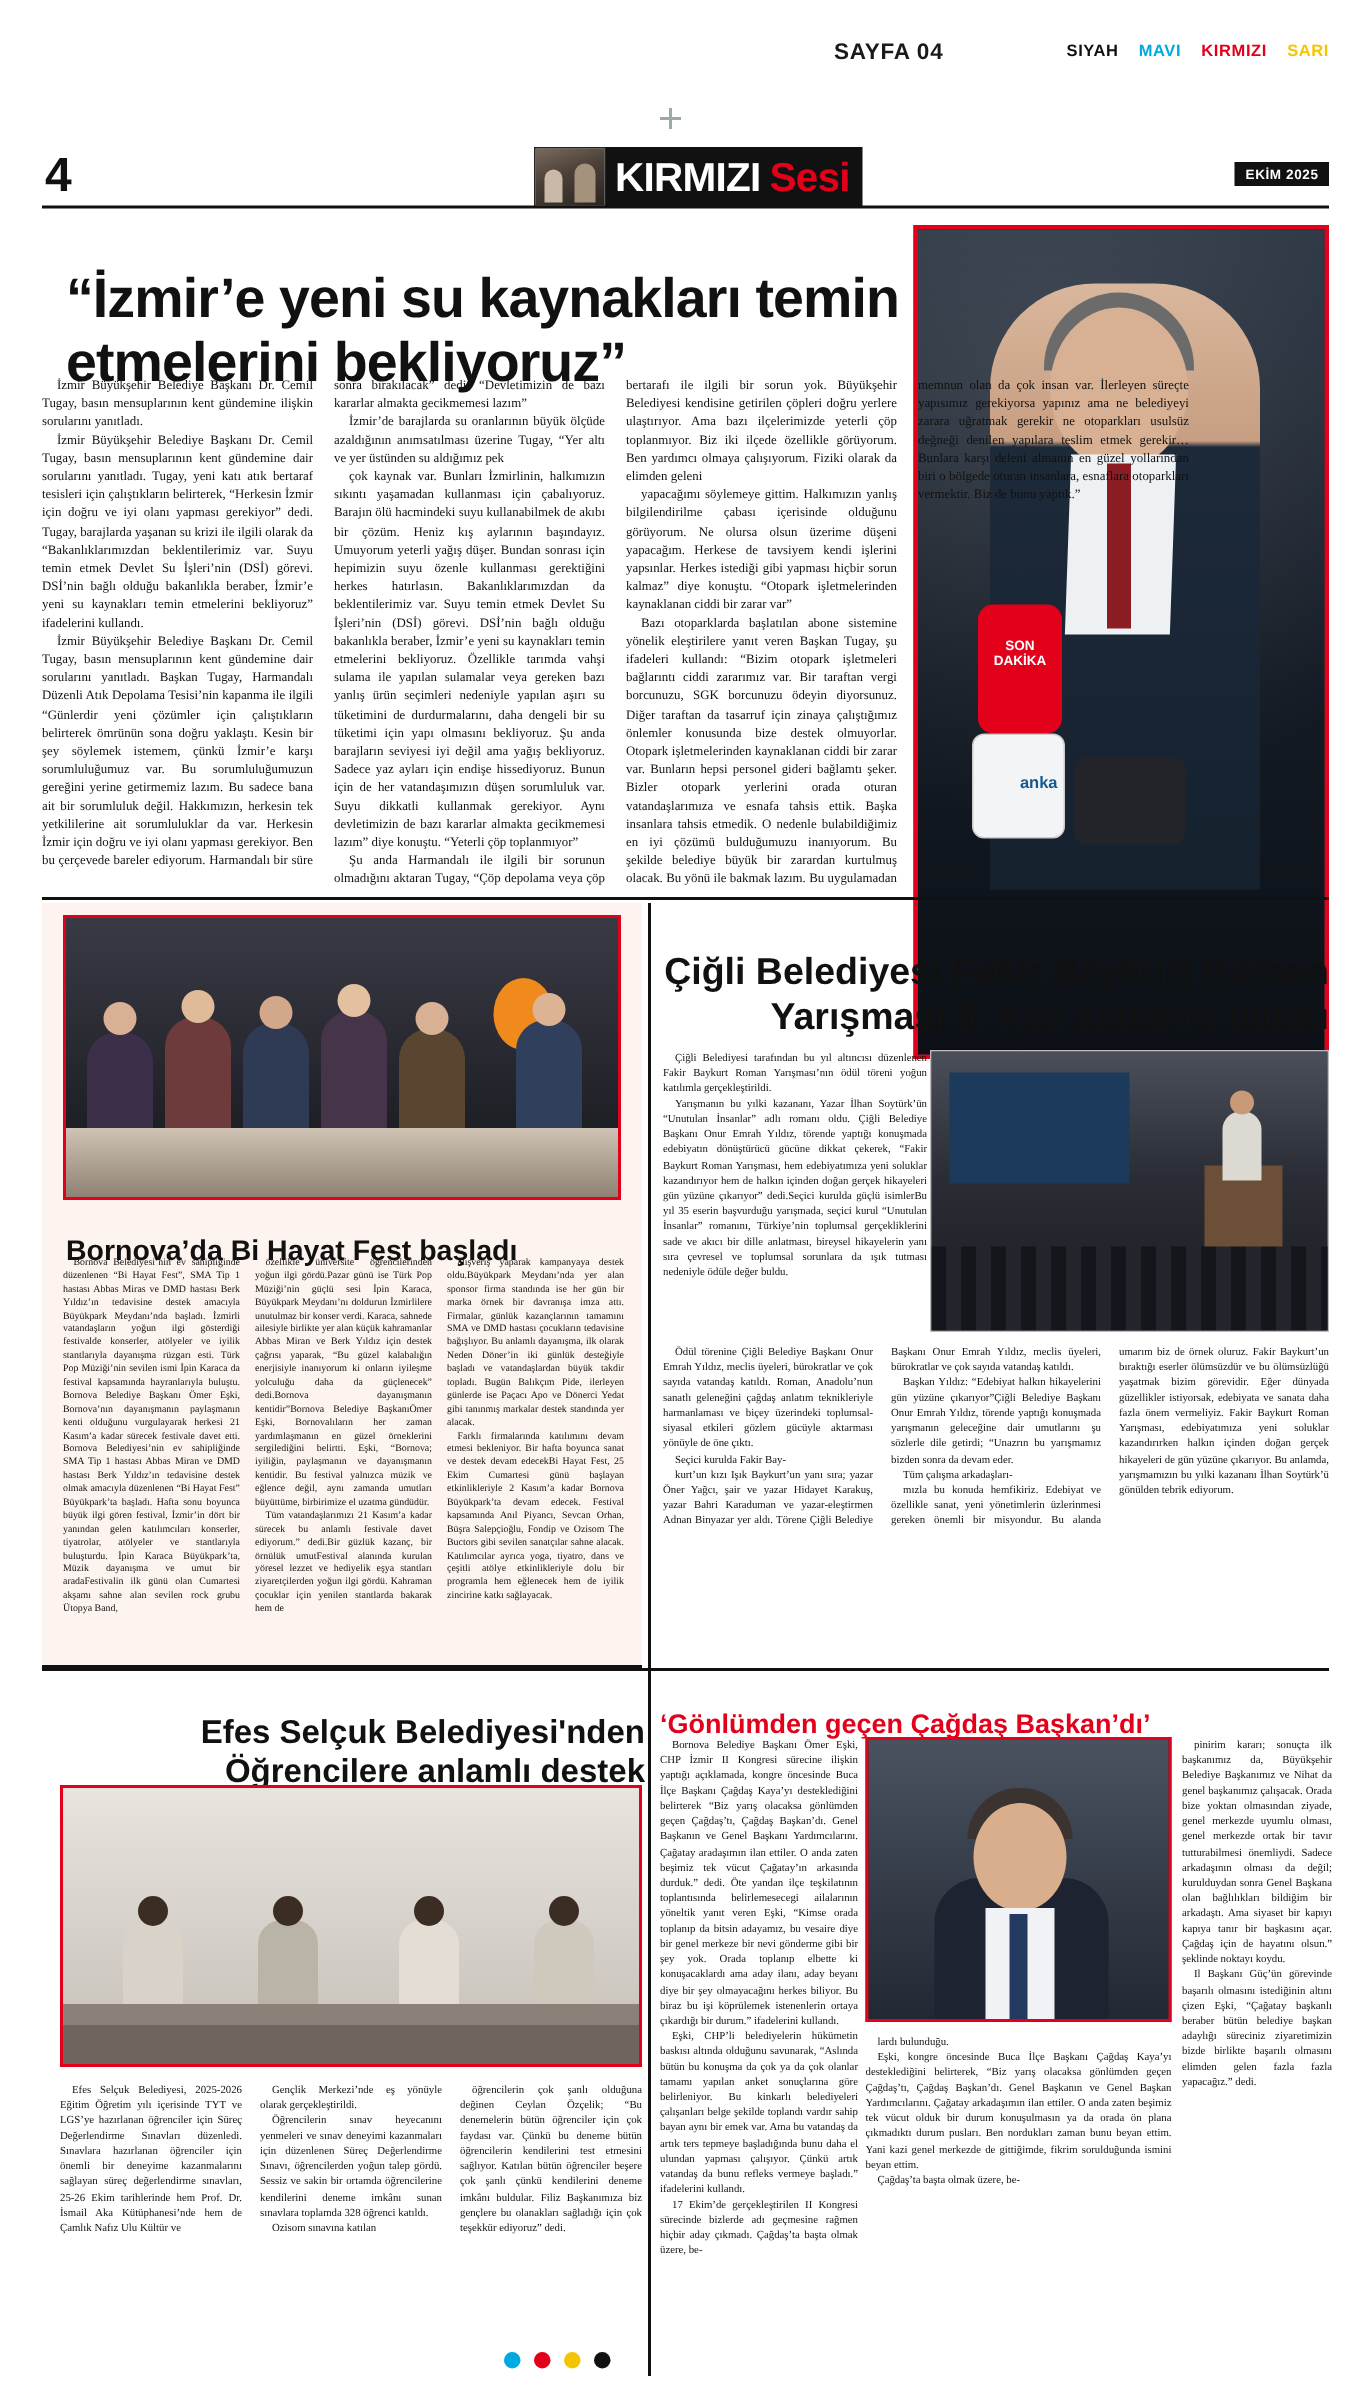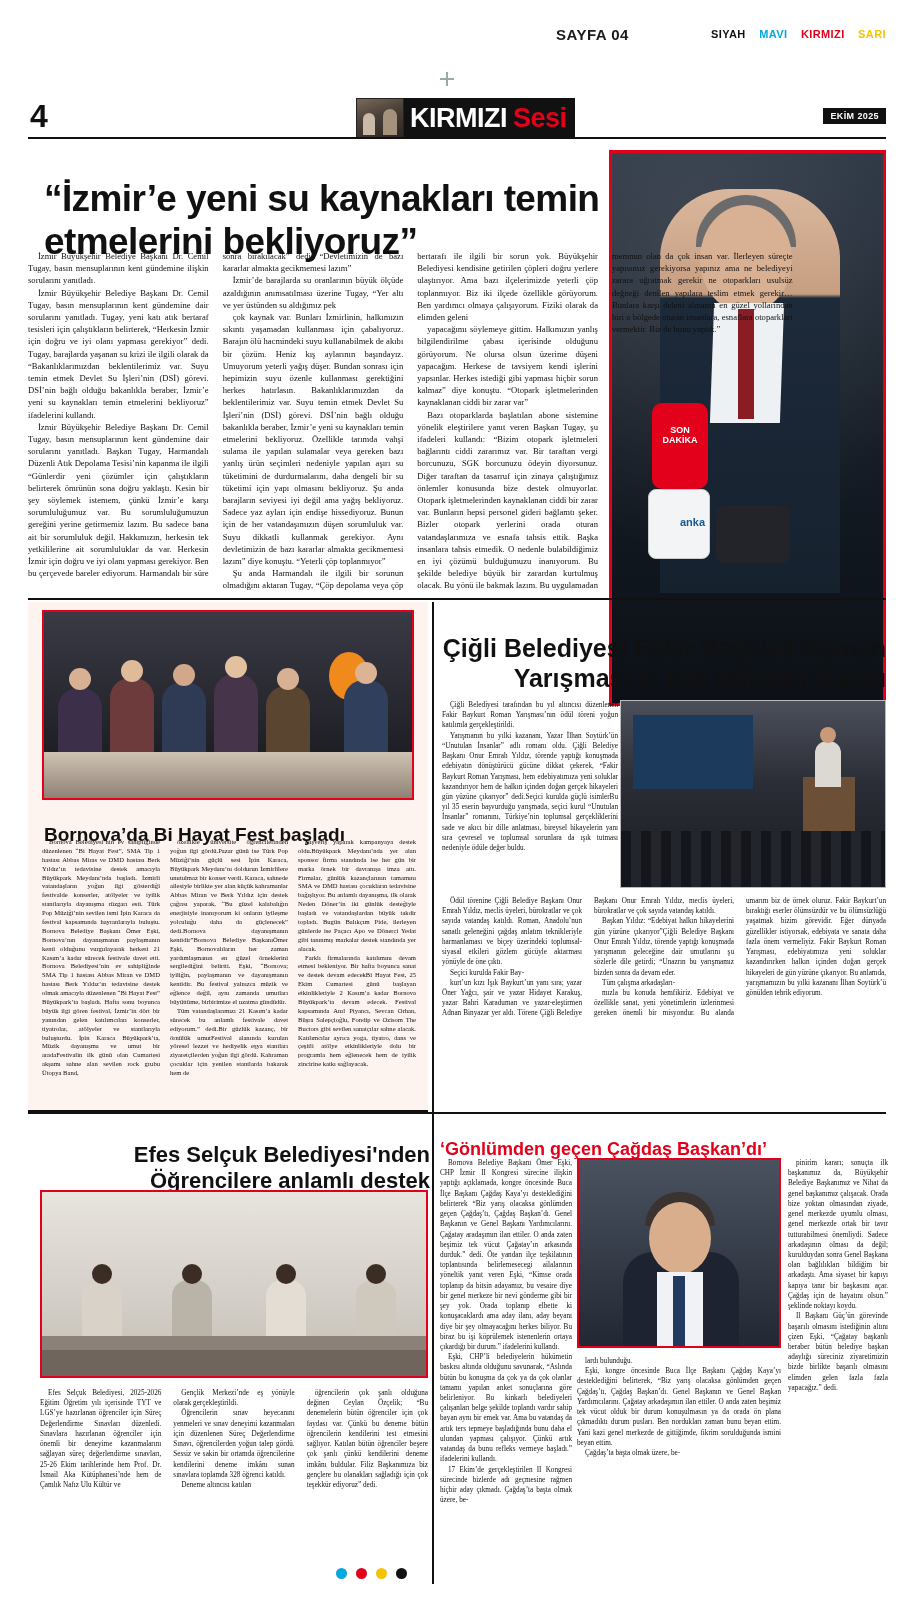--- a/index.html
+++ b/index.html
@@ -433,21 +433,21 @@
   <div class="ef-kid" style="left:314px; background:#cfc8bd;"></div>
   <div class="ef-head" style="left:324px; bottom:92px;"></div>
   <div class="ef-desk"></div>
   <div class="ef-floor"></div>
 </div>
 
 <div class="efes-body">
   <p>Efes Selçuk Belediyesi, 2025-2026 Eğitim Öğretim yılı içerisinde TYT ve LGS’ye hazırlanan öğrenciler için Süreç Değerlendirme Sınavları düzenledi. Sınavlara hazırlanan öğrenciler için önemli bir deneyime kazanmalarını sağlayan süreç değerlendirme sınavları, 25-26 Ekim tarihlerinde hem Prof. Dr. İsmail Aka Kütüphanesi’nde hem de Çamlık Nafız Ulu Kültür ve</p>
   <p>Gençlik Merkezi’nde eş yönüyle olarak gerçekleştirildi.</p>
   <p>Öğrencilerin sınav heyecanını yenmeleri ve sınav deneyimi kazanmaları için düzenlenen Süreç Değerlendirme Sınavı, öğrencilerden yoğun talep gördü. Sessiz ve sakin bir ortamda öğrencilerine kendilerini deneme imkânı sunan sınavlara toplamda 328 öğrenci katıldı.</p>
-  <p>Deneme altıncısı katılan</p>
+  <p>Ozisom sınavına katılan</p>
   <p>öğrencilerin çok şanlı olduğuna değinen Ceylan Özçelik; “Bu denemelerin bütün öğrenciler için çok faydası var. Çünkü bu deneme bütün öğrencilerin kendilerini test etmesini sağlıyor. Katılan bütün öğrenciler beşere çok şanlı çünkü kendilerini deneme imkânı buldular. Filiz Başkanımıza biz gençlere bu olanakları sağladığı için çok teşekkür ediyoruz” dedi.</p>
 </div>
 
 <div class="vrule-bot"></div>
 
 <h2 class="gonlum-title">‘Gönlümden geçen Çağdaş Başkan’dı’</h2>
 
 <div class="gonlum-photo">
   <div class="gl-bg"></div>
   <div class="gl-body"></div>

